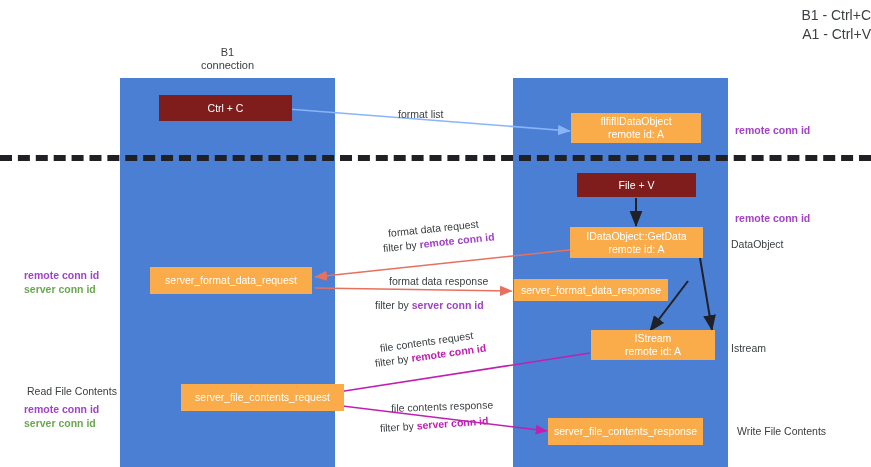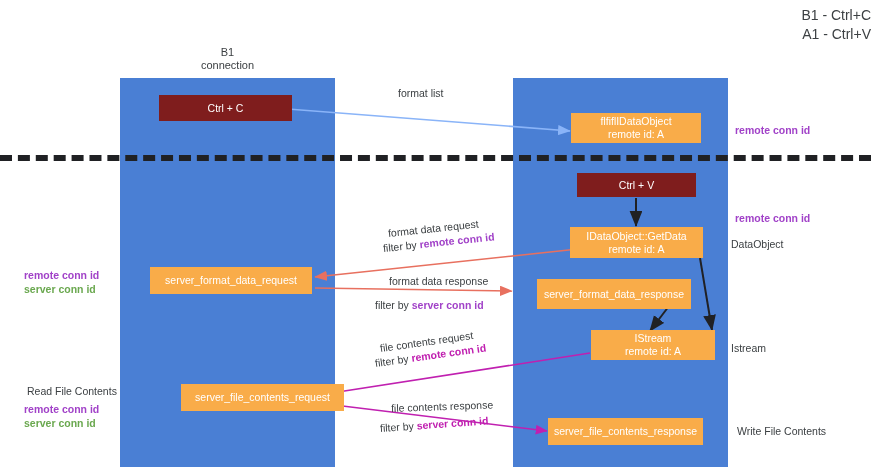--- a/index.html
+++ b/index.html
@@ -152,28 +152,28 @@
     <path d="M590,353 L325,394" fill="none" stroke="#c020b0" stroke-width="1.5" marker-end="url(#ah-magenta)"></path>
 
     <path d="M318,403 L547,431" fill="none" stroke="#c020b0" stroke-width="1.5" marker-end="url(#ah-magenta)"></path>
   </svg>
 
   <div class="node green" style="left:159px; top:95px;  width:133px; height:26px;">Ctrl + C</div>
 
   <div class="node orange" style="left:571px; top:113px; width:130px; height:30px;">ﬂﬁﬂIDataObject
 remote id: A</div>
 
-  <div class="node green" style="left:577px; top:173px; width:119px; height:24px;">Ctrl + V</div>
+  <div class="node green" style="left:577px; top:173px; width:119px; height:24px;">File + V</div>
 
   <div class="node orange" style="left:570px; top:227px; width:133px; height:31px;">IDataObject::GetData
 remote id: A</div>
 
   <div class="node orange" style="left:150px; top:267px; width:162px; height:27px;">server_format_data_request</div>
 
-  <div class="node orange" style="left:514px; top:279px; width:154px; height:30px;margin-left:23px;">server_format_data_response</div>
+  <div class="node orange" style="left:514px; top:279px; width:154px; height:22px;">server_format_data_response</div>
 
   <div class="node orange" style="left:591px; top:330px; width:124px; height:30px;">IStream
 remote id: A</div>
 
   <div class="node orange" style="left:149px; top:384px; width:163px; height:27px;margin-left:32px;">server_file_contents_request</div>
 
   <div class="node orange" style="left:548px; top:418px; width:155px; height:27px;">server_file_contents_response</div>
 
   <div class="caption purple" style="left:735px; top:123px;">remote conn id</div>
 
@@ -190,21 +190,21 @@
   <div class="connid-stack" style="left:24px; top:268px;">
     <span class="remote">remote conn id</span>
     <span class="server">server conn id</span>
   </div>
 
   <div class="connid-stack" style="left:24px; top:402px;">
     <span class="remote">remote conn id</span>
     <span class="server">server conn id</span>
   </div>
 
-  <div class="edge-label" style="left:398px; top:86px;">format list</div>
+  <div class="edge-label" style="left:398px; top:107px;">format list</div>
 
   <div class="edge-label rot-up" style="left:388px; top:226px; transform: rotate(-6deg);">format data request</div>
   <div class="edge-label rot-up" style="left:383px; top:241px; transform: rotate(-6deg);"><span>filter by </span><span class="hl-purple">remote conn id</span></div>
 
   <div class="edge-label" style="left:389px; top:274px;">format data response</div>
   <div class="edge-label" style="left:375px; top:298px;"><span>filter by </span><span class="hl-purple">server conn id</span></div>
 
   <div class="edge-label rot-up" style="left:380px; top:341px; transform: rotate(-8deg);">file contents request</div>
   <div class="edge-label rot-up" style="left:375px; top:356px; transform: rotate(-8deg);"><span>filter by </span><span class="hl-magenta">remote conn id</span></div>
 

